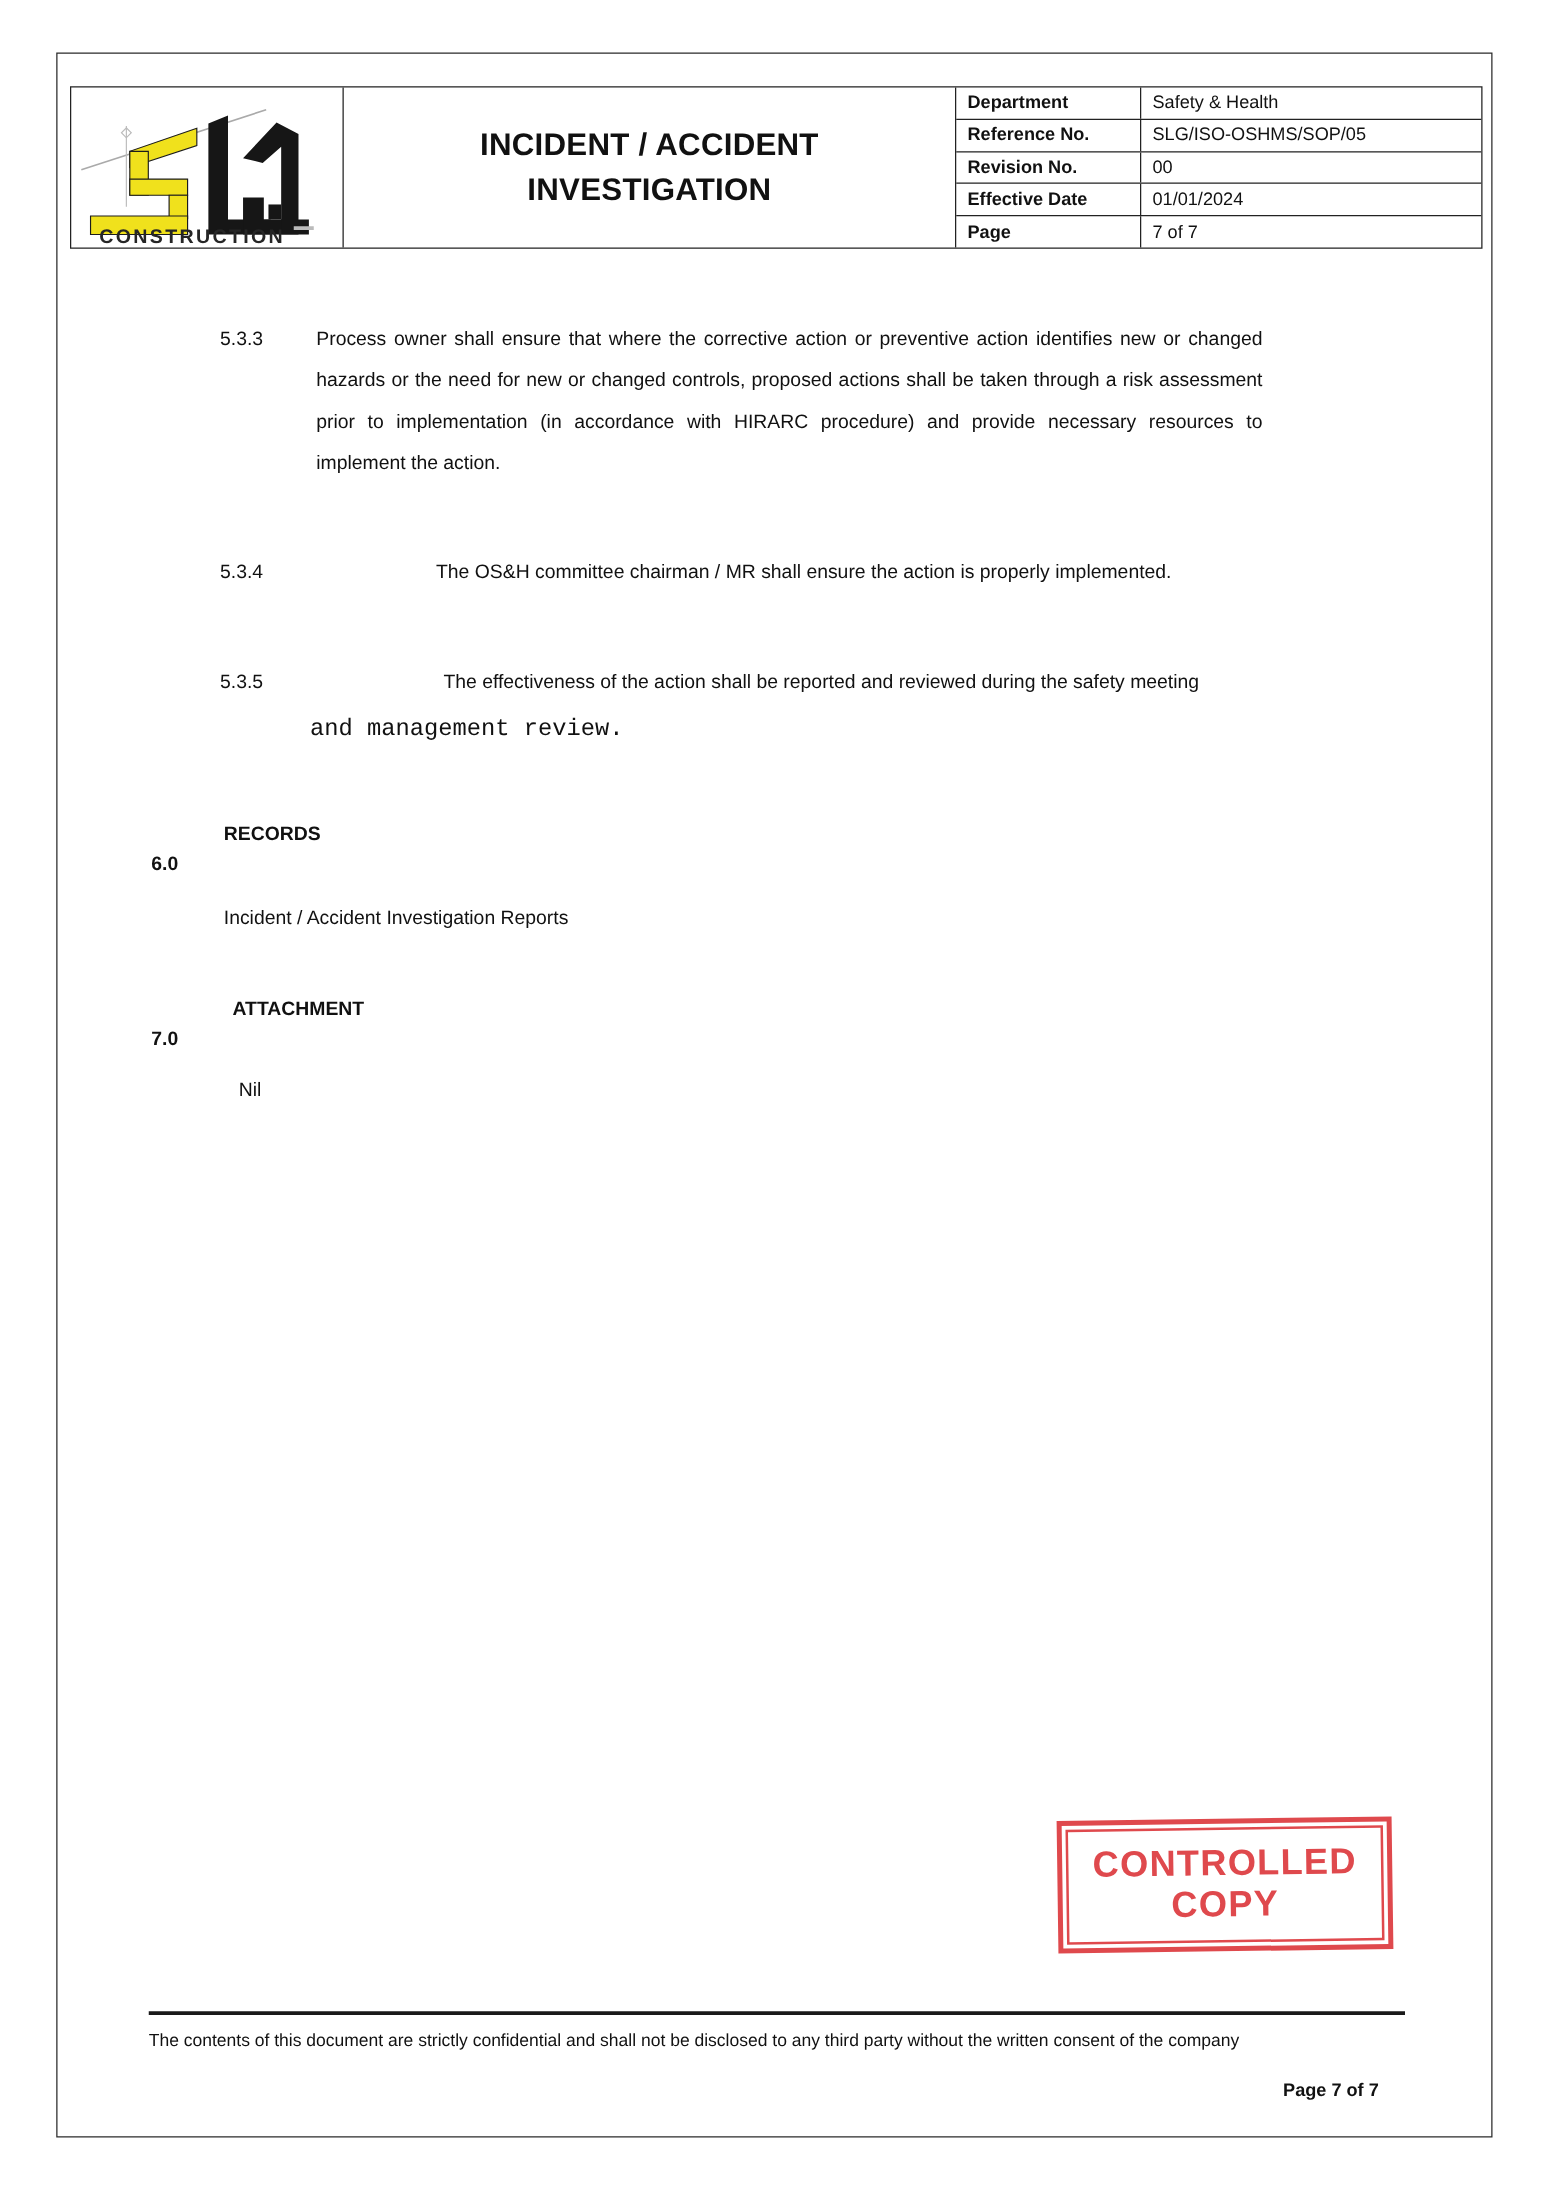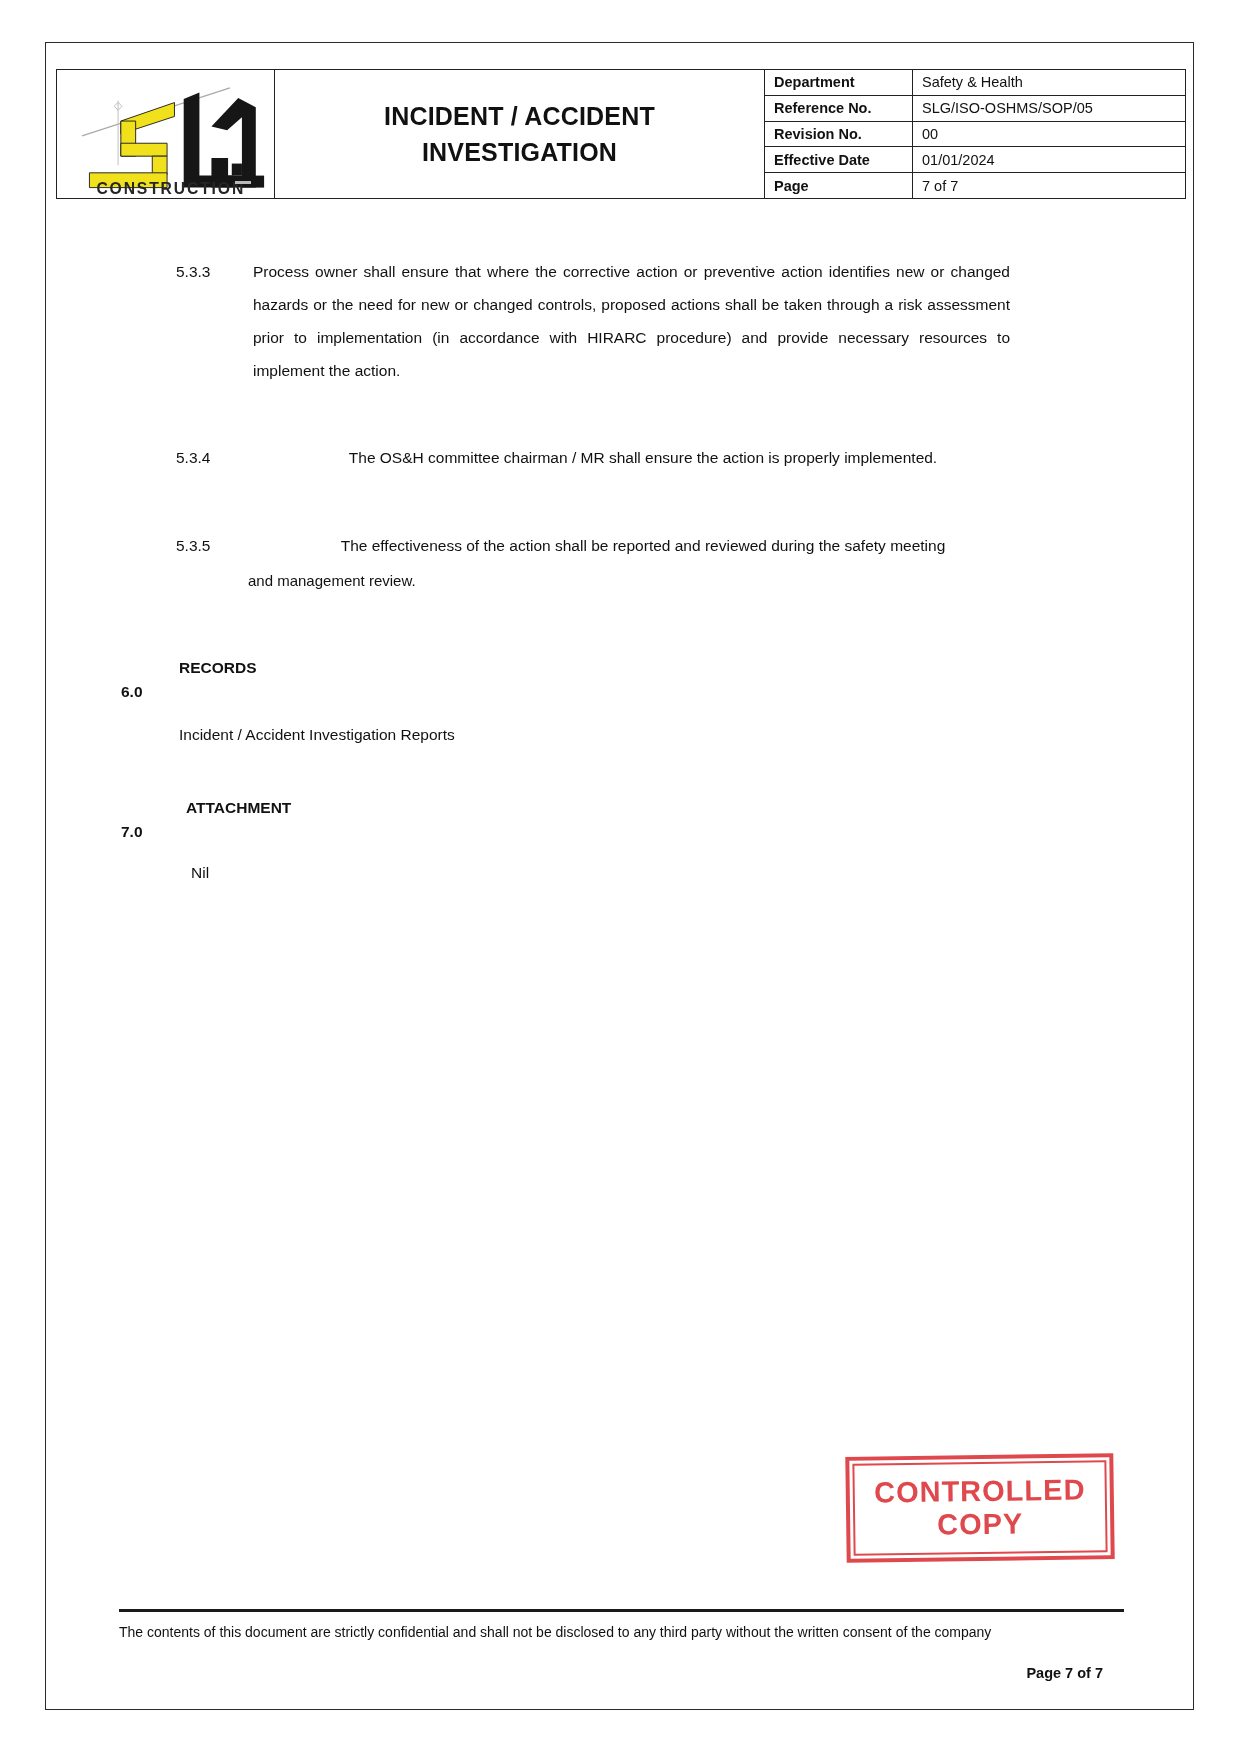--- a/index.html
+++ b/index.html
@@ -22,21 +22,21 @@
     position:absolute;left:10px;top:26px;
     width:1130px;height:130px;
     border:1.5px solid #222;
     box-sizing:border-box;
     display:flex;
   }
   .logo-cell{
     width:218px;flex:none;
     border-right:1.5px solid #222;
     box-sizing:border-box;
-    display:flex;align-items:center;justify-content:flex-end;text-decoration:underline;
+    display:flex;align-items:center;justify-content:flex-start;text-decoration:underline;
   }
   .title-cell{
     flex:1;
     border-right:1.5px solid #222;
     box-sizing:border-box;
     display:flex;flex-direction:column;
     align-items:center;justify-content:center;
     text-align:left;
   }
   .title-cell .t{
@@ -57,21 +57,21 @@
   }
   .info-value{padding-left:9px;}
   
   .clause{
     position:absolute;display:flex;
     font-size:15.5px;line-height:33px;
   }
   .clause .num{width:77px;flex:none;}
   .clause .txt{width:757px;text-align:justify;}
   .clause .txt.single{text-align:center;width:780px;}
-  .cont-line{position:absolute;font-size:15px;}
+  .cont-line{position:absolute;font-size:19px;font-family:Liberation Mono, monospace;}
   .section-head{position:absolute;display:flex;font-size:15.5px;font-weight:bold;}
   .section-head .num{width:58px;flex:none;margin-top:24px;}
   .section-body{position:absolute;font-size:15.5px;}
   
   .stamp{
     position:absolute;left:800px;top:1412px;
     width:268px;height:106px;
     border:4px solid #dd3a3e;
     box-sizing:border-box;
     transform:rotate(-0.8deg);
@@ -175,21 +175,21 @@
     <div class="clause" style="left:130px;top:212px;">
       <div class="num">5.3.3</div>
       <div class="txt">Process owner shall ensure that where the corrective action or preventive action identifies new or changed hazards or the need for new or changed controls, proposed actions shall be taken through a risk assessment prior to implementation (in accordance with HIRARC procedure) and provide necessary resources to implement the action.</div>
     </div>
 
     <div class="clause" style="left:130px;top:398px;">
       <div class="num">5.3.4</div>
       <div class="txt single">The OS&amp;H committee chairman / MR shall ensure the action is properly implemented.</div>
     </div>
 
-    <div class="clause" style="left:130px;top:486px;">
+    <div class="clause" style="left:130px;top:486px;gap:14px;">
       <div class="num">5.3.5</div>
       <div class="txt single">The effectiveness of the action shall be reported and reviewed during the safety meeting</div>
     </div>
     <div class="cont-line" style="left:202px;top:529px;">and management review.</div>
 
     <div class="section-head" style="left:75px;top:616px;">
       <div class="num">6.0</div>
       <div>RECORDS</div>
     </div>
     <div class="section-body" style="left:133px;top:683px;">Incident / Accident Investigation Reports</div>

